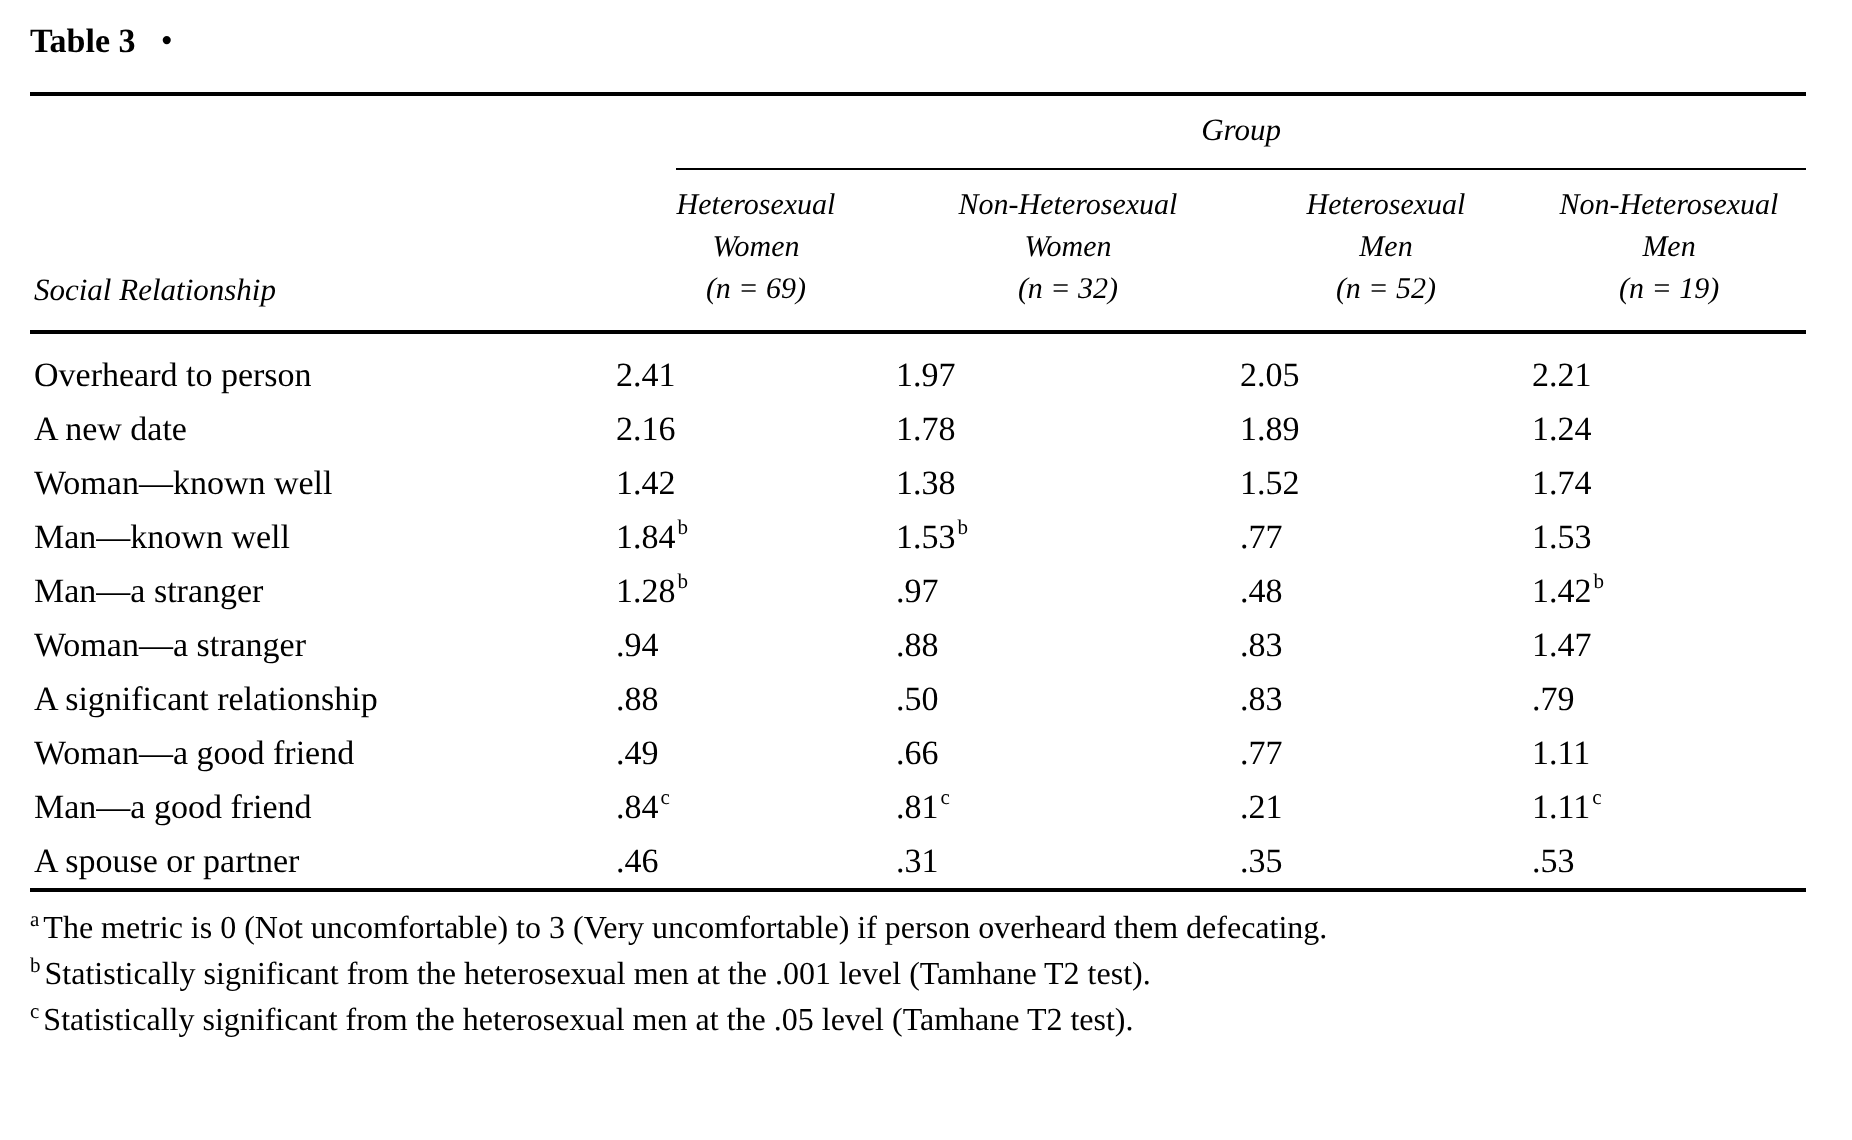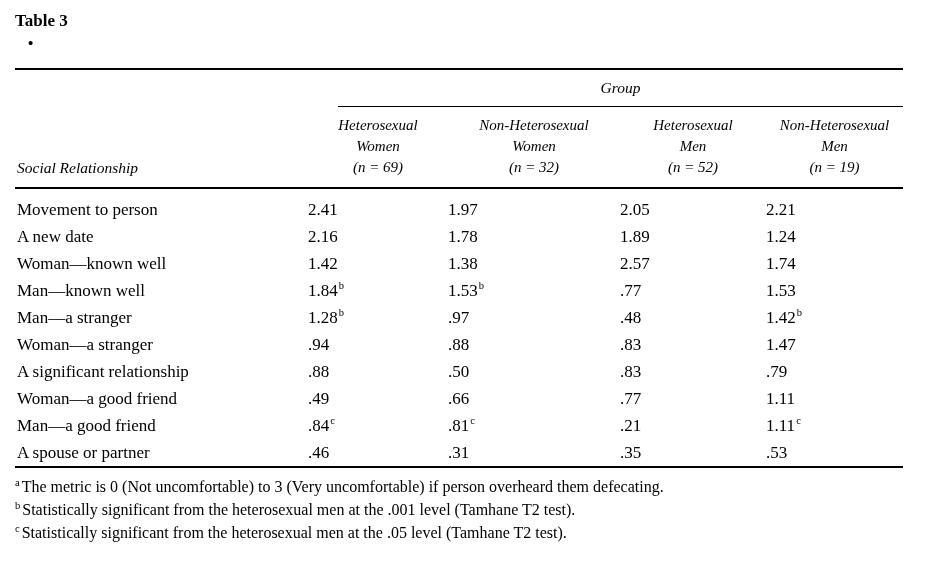--- a/index.html
+++ b/index.html
@@ -10,21 +10,20 @@
     color: #000;
     overflow: hidden;
   }
   .page { width: 926px; height: 570px; position: relative; }
 
   
   .title-row {
     display: flex;
     align-items: flex-start;
     padding: 10px 0 0 15px;
-    flex-direction: column;
   }
   .title-label {
     font-weight: bold;
     font-size: 17px;
     line-height: 22px;
     white-space: nowrap;
   }
   .title-bullet {
     font-weight: bold;
     font-size: 15px;
@@ -168,38 +167,38 @@
         </th>
         <th class="col-head">
           <div>Non-Heterosexual</div>
           <div>Men</div>
           <div>(n = 19)</div>
         </th>
       </tr>
     </thead>
     <tbody>
         <tr>
-          <td class="row-label">Movement to person</td>
+          <td class="row-label">Overheard to person</td>
           <td class="cell-val"><span>2.41</span></td>
           <td class="cell-val"><span>1.97</span></td>
           <td class="cell-val"><span>2.05</span></td>
           <td class="cell-val"><span>2.21</span></td>
         </tr>
         <tr>
           <td class="row-label">A new date</td>
           <td class="cell-val"><span>2.16</span></td>
           <td class="cell-val"><span>1.78</span></td>
           <td class="cell-val"><span>1.89</span></td>
           <td class="cell-val"><span>1.24</span></td>
         </tr>
         <tr>
           <td class="row-label">Woman—known well</td>
           <td class="cell-val"><span>1.42</span></td>
           <td class="cell-val"><span>1.38</span></td>
-          <td class="cell-val"><span>2.57</span></td>
+          <td class="cell-val"><span>1.52</span></td>
           <td class="cell-val"><span>1.74</span></td>
         </tr>
         <tr>
           <td class="row-label">Man—known well</td>
           <td class="cell-val"><span>1.84</span><sup>b</sup></td>
           <td class="cell-val"><span>1.53</span><sup>b</sup></td>
           <td class="cell-val"><span>.77</span></td>
           <td class="cell-val"><span>1.53</span></td>
         </tr>
         <tr>

